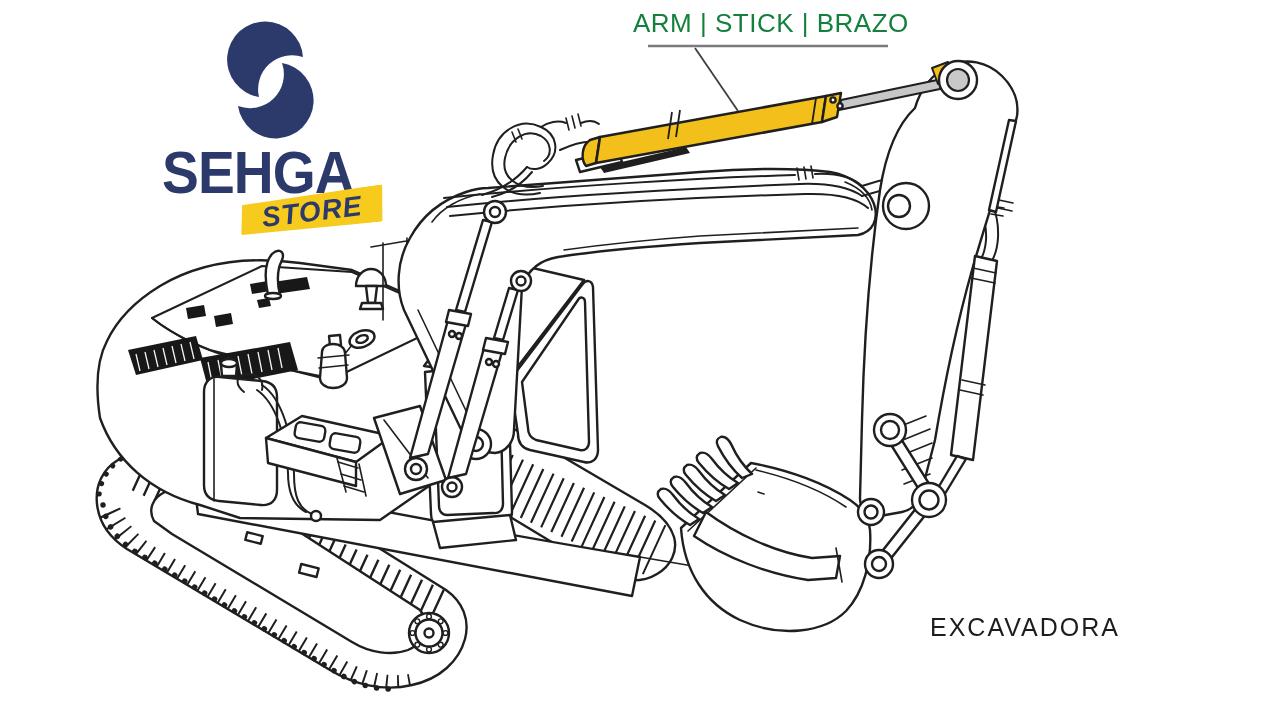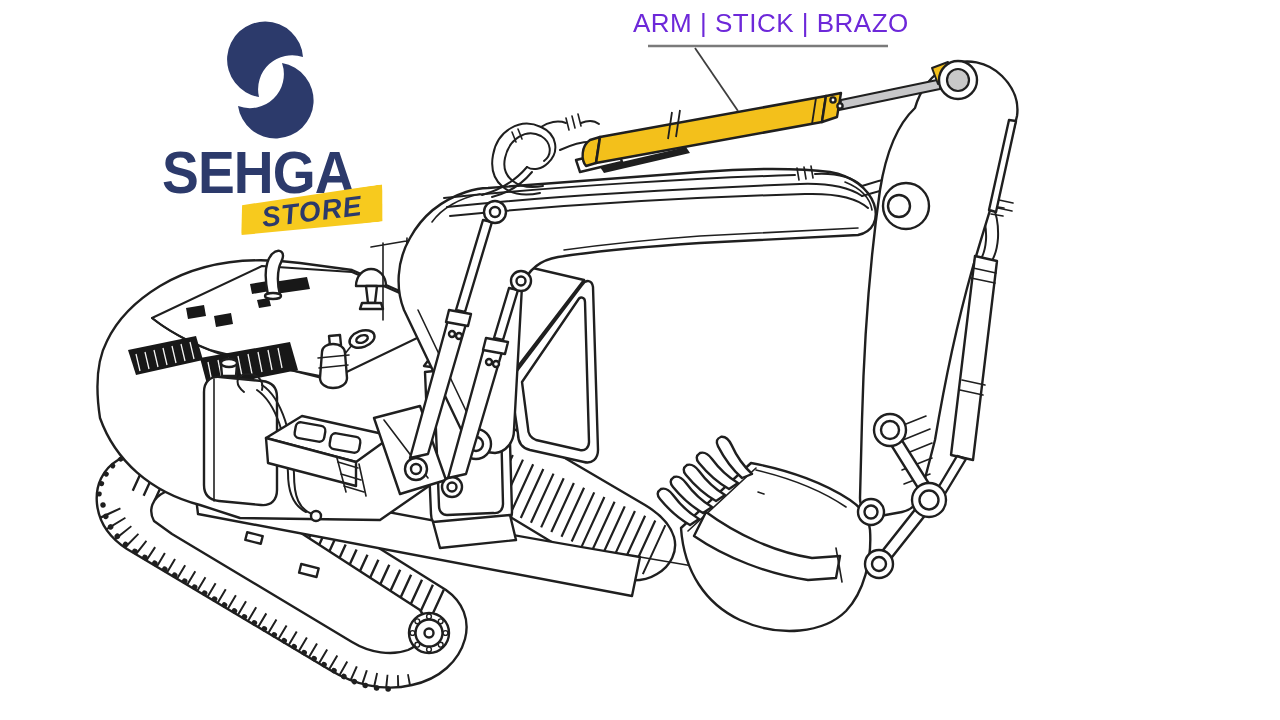--- a/index.html
+++ b/index.html
@@ -13,21 +13,21 @@
   
   #brand{position:absolute;left:162px;top:138px;width:230px;font-size:60px;font-weight:800;
          color:#2C3A6B;letter-spacing:-1px;transform:scaleX(.92);transform-origin:left top;
          font-family:"Liberation Sans",sans-serif;}
   #banner{position:absolute;left:239px;top:193px;width:146px;height:37px;background:#F7CA1E;
           transform:rotate(-7deg);display:flex;align-items:center;justify-content:center;
           clip-path:polygon(3% 10%,100% 0%,97% 100%,0% 90%);}
   #banner span{font-style:italic;font-weight:800;font-size:28px;color:#2C3A6B;letter-spacing:1px;}
   
   #callout{position:absolute;left:633px;top:8px;width:270px;text-align:left;font-size:26px;
-           color:#6d28d9;letter-spacing:.5px;white-space:nowrap;}
+           color:#15803d;letter-spacing:.5px;white-space:nowrap;}
   #caption{position:absolute;left:930px;top:613px;width:220px;font-size:25px;color:#1d1d1d;
            letter-spacing:2px;white-space:nowrap;}
 </style>
 </head>
 <body>
 <div id="stage">
 
 <svg width="1280" height="720" viewBox="0 0 1280 720">
   <defs>
     <path id="ft" d="M 470,432 C 455,437 446,449 448,463 C 450,476 459,486 474,495 L 598,570 C 617,582 641,584 657,574 C 671,566 678,551 674,537 C 670,524 660,514 645,505 L 524,434 C 506,423 487,425 470,432 Z"></path>
@@ -280,14 +280,15 @@
   </g>
 </svg>
 
 <div id="brand">SEHGA</div>
 <div id="banner">
   <span>STORE</span>
 </div>
 
 <div id="callout">ARM | STICK | BRAZO</div>
 
+<div id="caption">EXCAVADORA</div>
 
 </div>
 
 </body></html>

